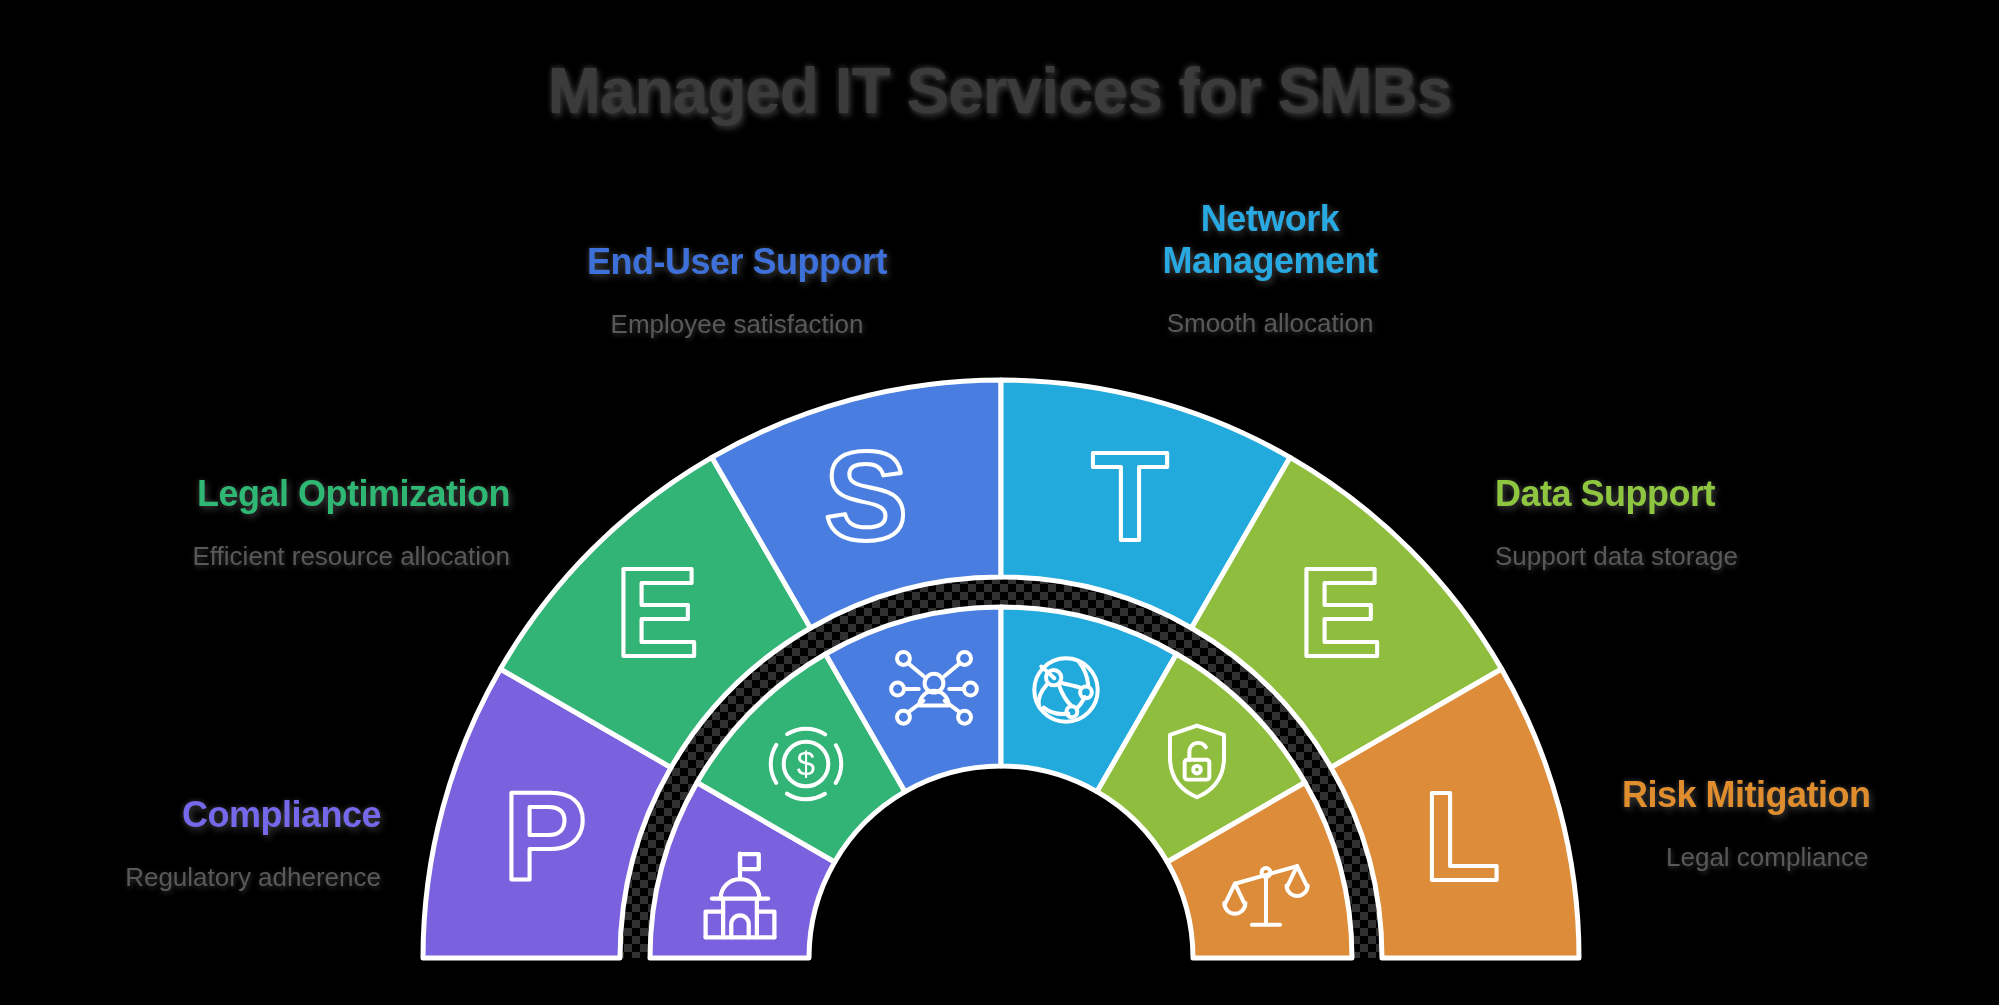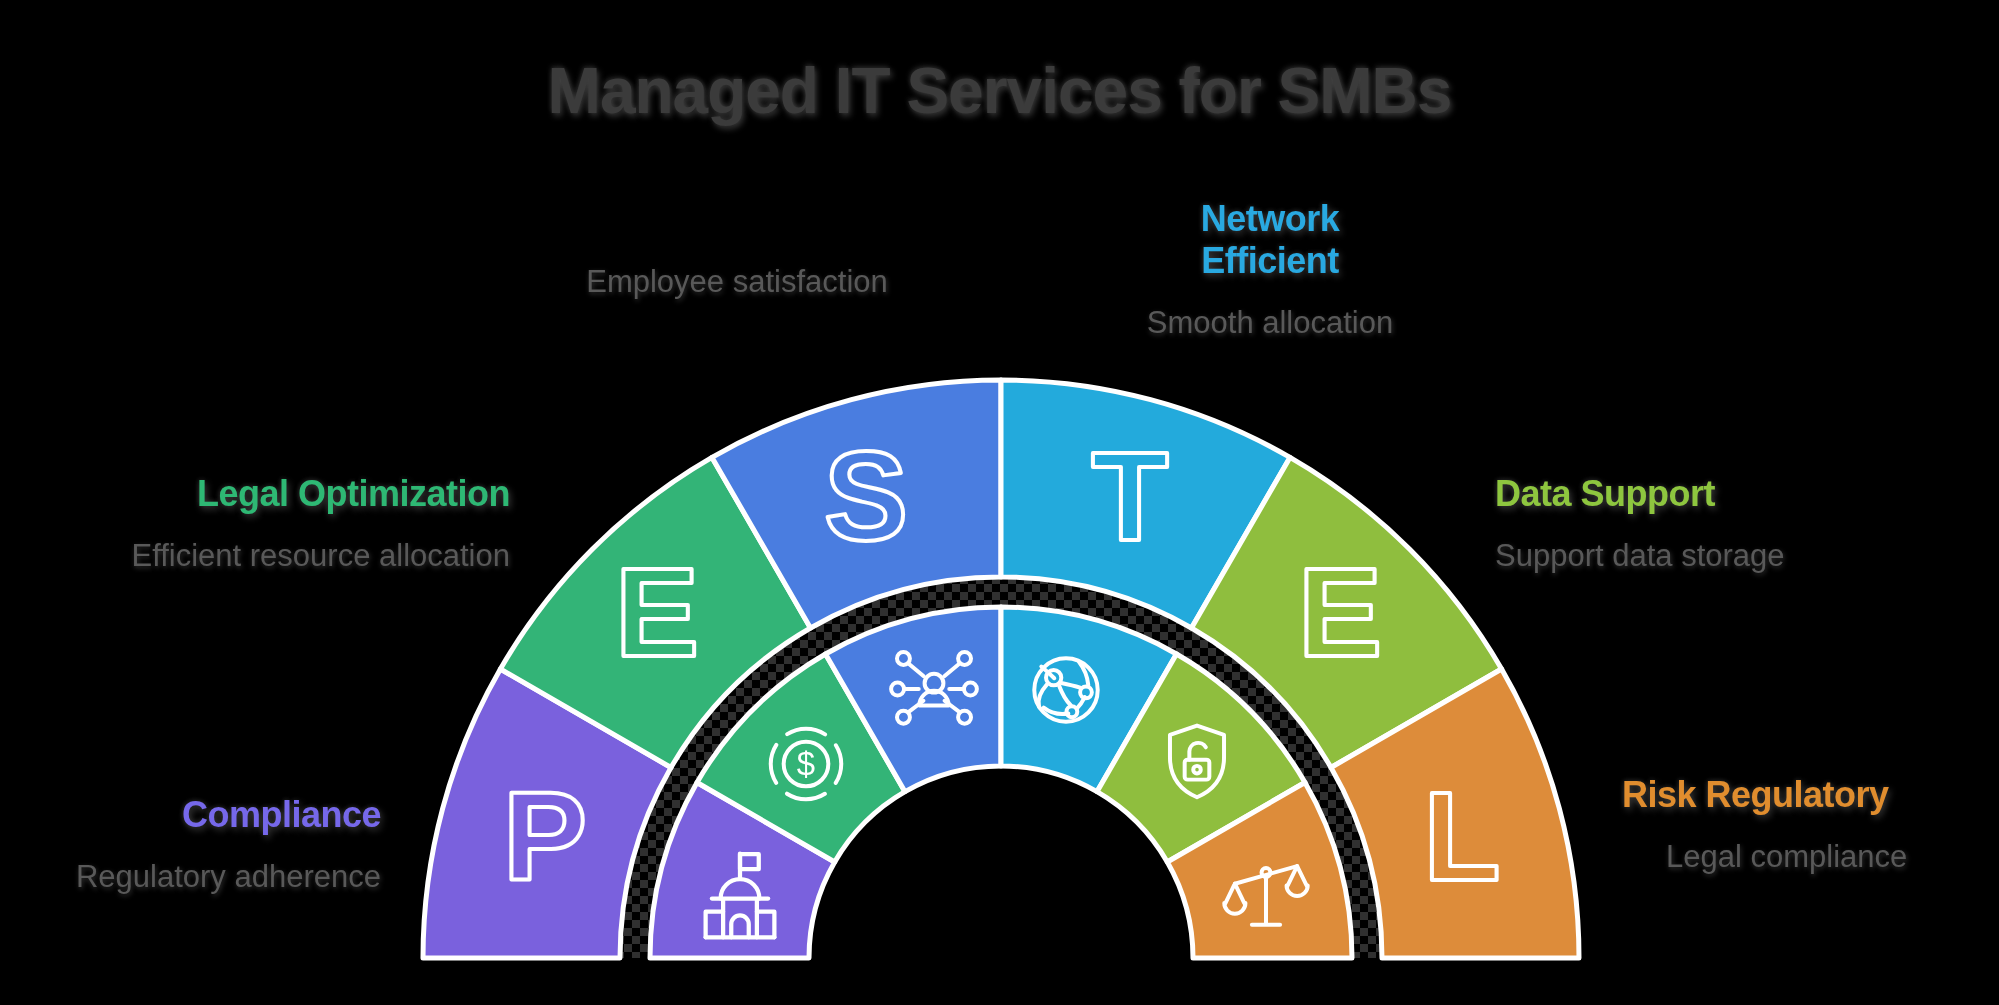--- a/index.html
+++ b/index.html
@@ -26,21 +26,21 @@
   .label-block { position: absolute; }
   .label-block .heading {
     font-size: 36px;
     font-weight: bold;
     letter-spacing: -0.5px;
     line-height: 42px;
     text-shadow: 2px 3px 7px rgba(115,115,115,0.50), -1px -1px 5px rgba(100,100,100,0.30);
   }
   .label-block .subtitle {
     margin-top: 25px;
-    font-size: 31px;
+    font-size: 26px;
     font-weight: normal;
     line-height: 32px;
     text-shadow: 1px 2px 5px rgba(150,150,150,0.35);
   }
   .align-center { text-align: center; transform: translateX(-50%); }
   .align-right  { text-align: right; }
   .align-left   { text-align: left; }
   .nm-heading { max-width: 250px; margin: 0 auto; line-height: 45px; }
   svg.arch { position: absolute; left: 0; top: 0; }
   .seg { stroke: #ffffff; stroke-width: 5; stroke-linejoin: round; }
@@ -57,45 +57,46 @@
   .icon-stroke { stroke: #ffffff; fill: none; stroke-width: 3.4; stroke-linecap: round; stroke-linejoin: round; }
 </style>
 </head>
 <body>
 
 <div class="stage">
 
   <div class="title" style="color: rgb(59, 59, 59);">Managed IT Services for SMBs</div>
 
   <div class="label-block align-center" style="left:737px; top:241px;">
+    <div class="heading" style="color: rgb(61, 112, 217);">End-User Support</div>
     <div class="subtitle" style="color: rgb(89, 89, 89);">Employee satisfaction</div>
   </div>
 
   <div class="label-block align-center" style="left:1270px; top:198px;">
-    <div class="heading nm-heading" style="color: rgb(41, 169, 225);">Network Efficient</div>
+    <div class="heading nm-heading" style="color: rgb(41, 169, 225);">Network Management</div>
     <div class="subtitle" style="color: rgb(89, 89, 89);">Smooth allocation</div>
   </div>
 
   <div class="label-block align-right" style="right:1489px; top:473px;">
     <div class="heading" style="color: rgb(46, 184, 116);">Legal Optimization</div>
     <div class="subtitle" style="color: rgb(89, 89, 89);">Efficient resource allocation</div>
   </div>
 
   <div class="label-block align-left" style="left:1495px; top:473px;">
     <div class="heading" style="color: rgb(142, 198, 63);">Data Support</div>
     <div class="subtitle" style="color: rgb(89, 89, 89);">Support data storage</div>
   </div>
 
   <div class="label-block align-right" style="right:1618px; top:794px;">
     <div class="heading" style="color: rgb(118, 104, 234);">Compliance</div>
     <div class="subtitle" style="color: rgb(89, 89, 89);">Regulatory adherence</div>
   </div>
 
   <div class="label-block align-left" style="left:1622px; top:774px;">
-    <div class="heading" style="color: rgb(224, 141, 46);">Risk Regulatory</div>
+    <div class="heading" style="color: rgb(224, 141, 46);">Risk Mitigation</div>
     <div class="subtitle" style="color: rgb(89, 89, 89); margin-left: 44px;">Legal compliance</div>
   </div>
 
   <svg class="arch" width="1999" height="1005" viewBox="0 0 1999 1005">
     <defs>
       <pattern id="checker" width="16" height="16" patternUnits="userSpaceOnUse">
         <rect width="16" height="16" fill="#000000"></rect>
         <rect width="8" height="8" fill="#8a8a8a"></rect>
         <rect x="8" y="8" width="8" height="8" fill="#8a8a8a"></rect>
       </pattern>

